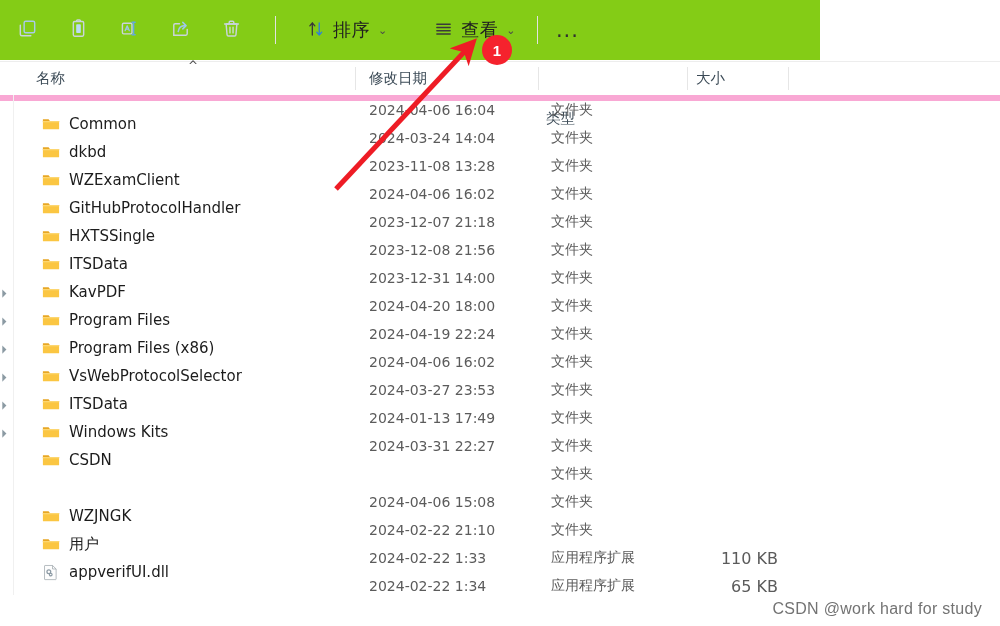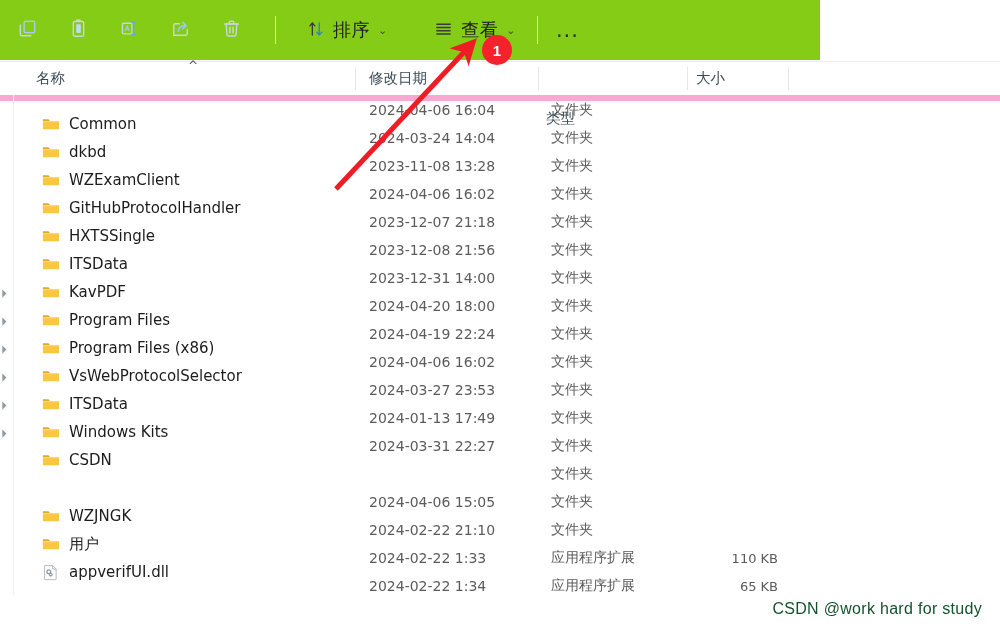--- a/index.html
+++ b/index.html
@@ -203,21 +203,21 @@
   }
   .cell-size {
     position: absolute;
     left: 640px;
     width: 138px;
     top: 0;
     height: 28px;
     display: flex;
     align-items: center;
     justify-content: flex-end;
-    font-size: 13px;
+    font-size: 16px;
     color: #5b5b5b;
     font-family: "DejaVu Sans", "Liberation Sans", sans-serif;
     white-space: nowrap;
   }
 
   .ico { width: 18px; height: 17px; flex: none; display:block; }
 
   
   .anno-arrow {
     position: absolute;
@@ -242,21 +242,21 @@
     font-family: "Liberation Sans", sans-serif;
     z-index: 30;
   }
 
   
   .watermark {
     position: absolute;
     right: 18px;
     bottom: 8px;
     font-size: 16px;
-    color: #14532d;
+    color: #737373;
     font-family: "Liberation Sans", sans-serif;
     letter-spacing: 0.3px;
   }
 </style>
 </head>
 <body>
 
 <div class="toolbar">
 
   <button class="tb-icon-btn">
@@ -601,21 +601,21 @@
       <div class="cell-name">
         <span>
           <svg class="ico" viewBox="0 0 20 18">
             <path d="M1 3.2h6.3l1.5 1.9H19v1.2H1V3.2Z" fill="#e8a724"></path>
             <path d="M1 5.1h18v8.6a.7.7 0 0 1-.7.7H1.7a.7.7 0 0 1-.7-.7V5.1Z" fill="#fbc642"></path>
             <path d="M1 5.1h18v1.5H1z" fill="#fdd66f"></path>
           </svg>
         </span>
         <span class="txt">WZJNGK</span>
       </div>
-      <div class="cell-date">2024-04-06 15:05</div>
+      <div class="cell-date">2024-04-06 15:08</div>
       <div class="cell-type">文件夹</div>
       <div class="cell-size"></div>
     </div>
     <div class="row">
       <div class="cell-name">
         <span>
           <svg class="ico" viewBox="0 0 20 18">
             <path d="M1 3.2h6.3l1.5 1.9H19v1.2H1V3.2Z" fill="#e8a724"></path>
             <path d="M1 5.1h18v8.6a.7.7 0 0 1-.7.7H1.7a.7.7 0 0 1-.7-.7V5.1Z" fill="#fbc642"></path>
             <path d="M1 5.1h18v1.5H1z" fill="#fdd66f"></path>

